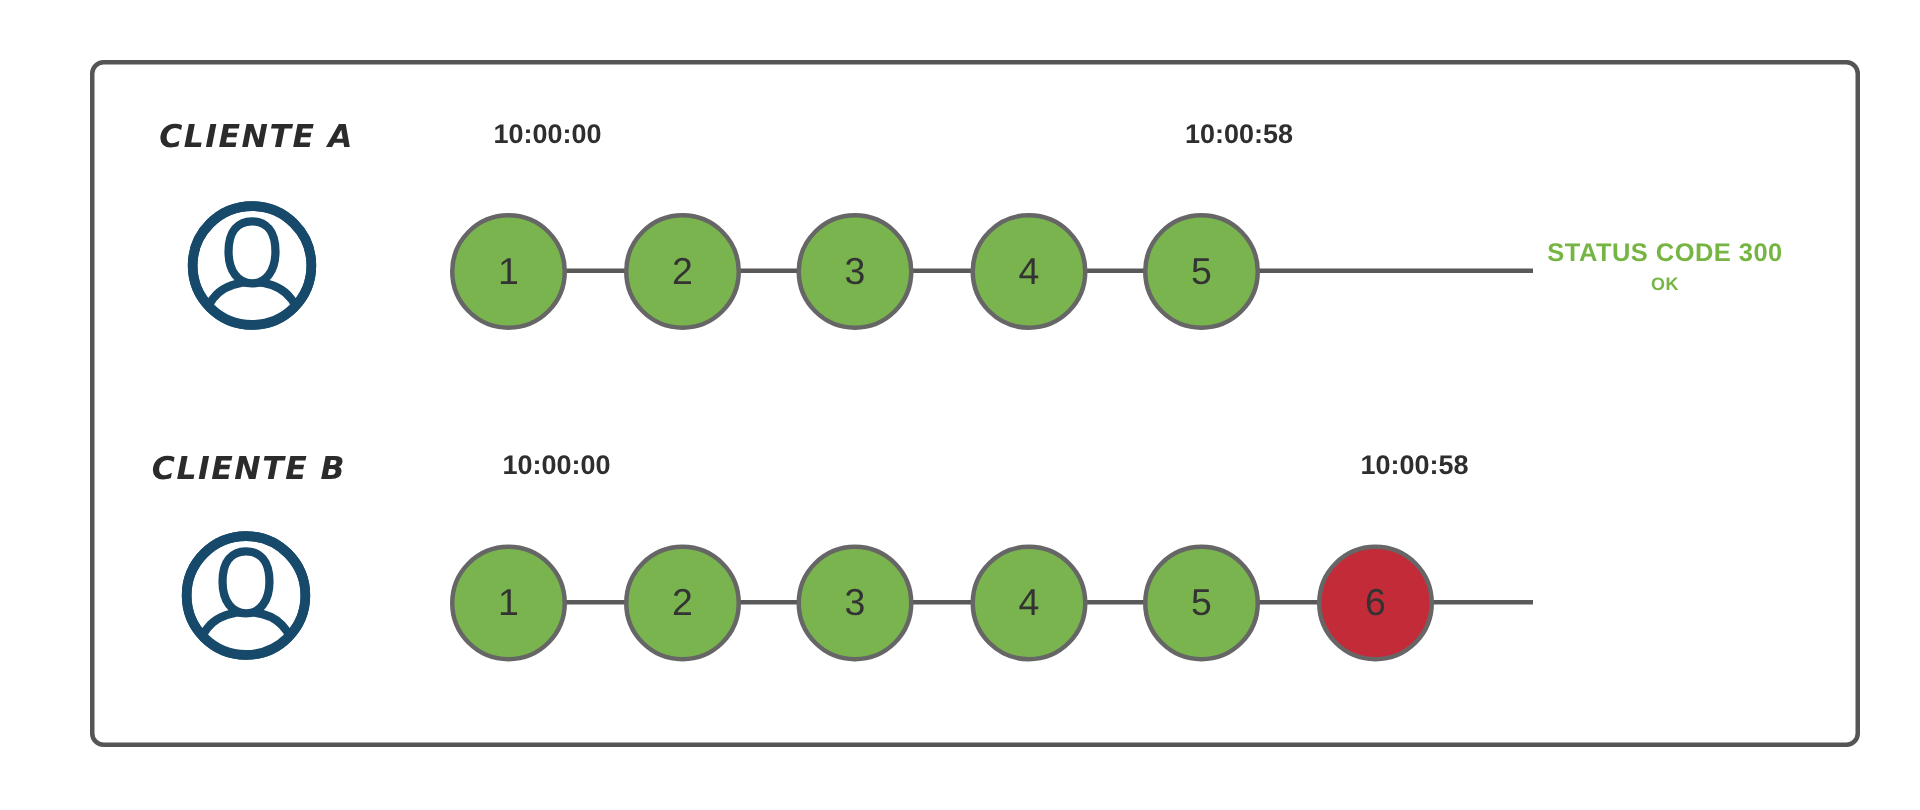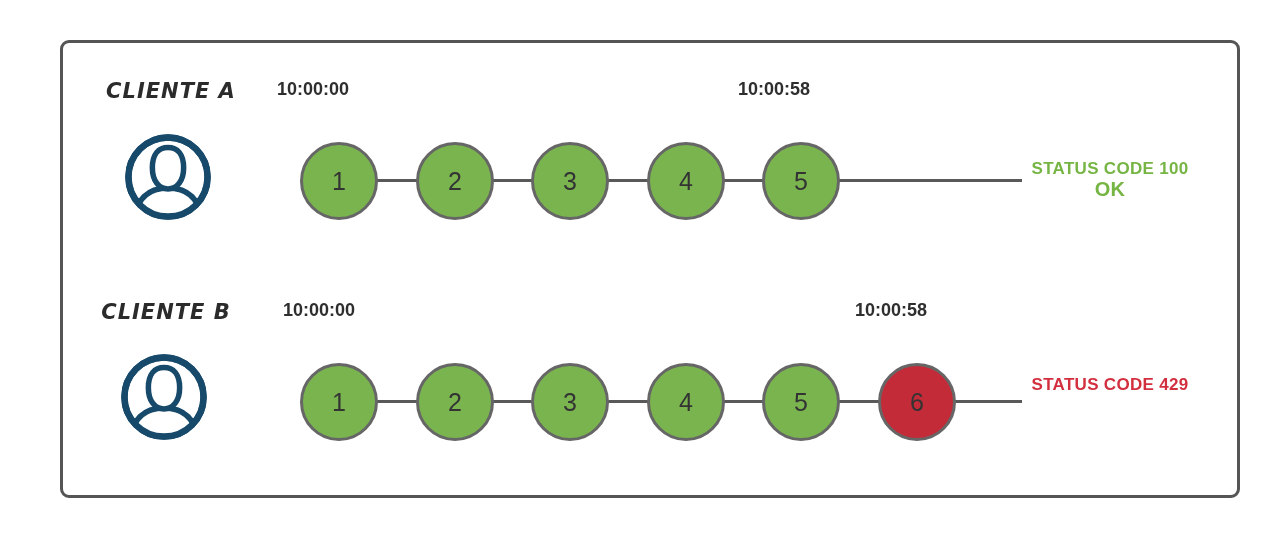--- a/index.html
+++ b/index.html
@@ -32,21 +32,21 @@
     white-space:nowrap;
   }
   .user-icon {
     position:absolute;
     width:92px; height:92px;
   }
   .user-icon svg { width:100%; height:100%; display:block; }
   .timestamp {
     position:absolute;
     width:124px;
-    text-align:left;
+    text-align:right;
     font-weight:700;
     font-size:18px;
     color:var(--timestamp, #2e2e2e);
     white-space:nowrap;
   }
   .connector {
     position:absolute;
     height:3px;
     background:var(--line, #595959);
   }
@@ -68,21 +68,21 @@
     width:170px;
     text-align:center;
     font-weight:700;
     font-size:17px;
     line-height:21px;
     letter-spacing:0.3px;
     white-space:nowrap;
   }
   .status.green { color:var(--status-ok-text, #76B544); }
   .status.red   { color:var(--status-err-text, #D2303E); }
-  .status .msg  { font-size:20px; }
+  .status .msg  { font-size:12px; }
 </style>
 </head>
 <body>
 
 <div class="canvas">
 
   <div class="frame"></div>
 
   <div class="client-label" style="left:96px; top:79px;">CLIENTE A</div>
 
@@ -117,21 +117,21 @@
     <span>3</span>
     </div>
   <div class="circle ok" style="left:647px; top:142px;">
     <span>4</span>
     </div>
   <div class="circle ok" style="left:762px; top:142px;">
     <span>5</span>
     </div>
 
   <div class="status green" style="left:1025px; top:158px;">
-    <div>STATUS CODE 100</div>
+    <div>STATUS CODE 300</div>
     <div class="msg">OK</div>
   </div>
 
   <div class="client-label" style="left:91px; top:300px;font-style:italic;">CLIENTE B</div>
 
   <div class="user-icon" style="left:118px; top:351px;">
     <svg viewBox="0 0 100 100" aria-hidden="true">
       <defs>
           <clipPath id="uc2">
             <circle cx="50" cy="50" r="43"></circle>
@@ -164,16 +164,15 @@
     <span>4</span>
     </div>
   <div class="circle ok" style="left:762px; top:363px;">
     <span>5</span>
     </div>
   <div class="circle blocked" style="left:878px; top:363px;">
     <span>6</span>
     </div>
 
   <div class="status red" style="left:1025px; top:374px;">
-    <div>STATUS CODE 429</div>
   </div>
 
 </div>
 
 </body></html>

